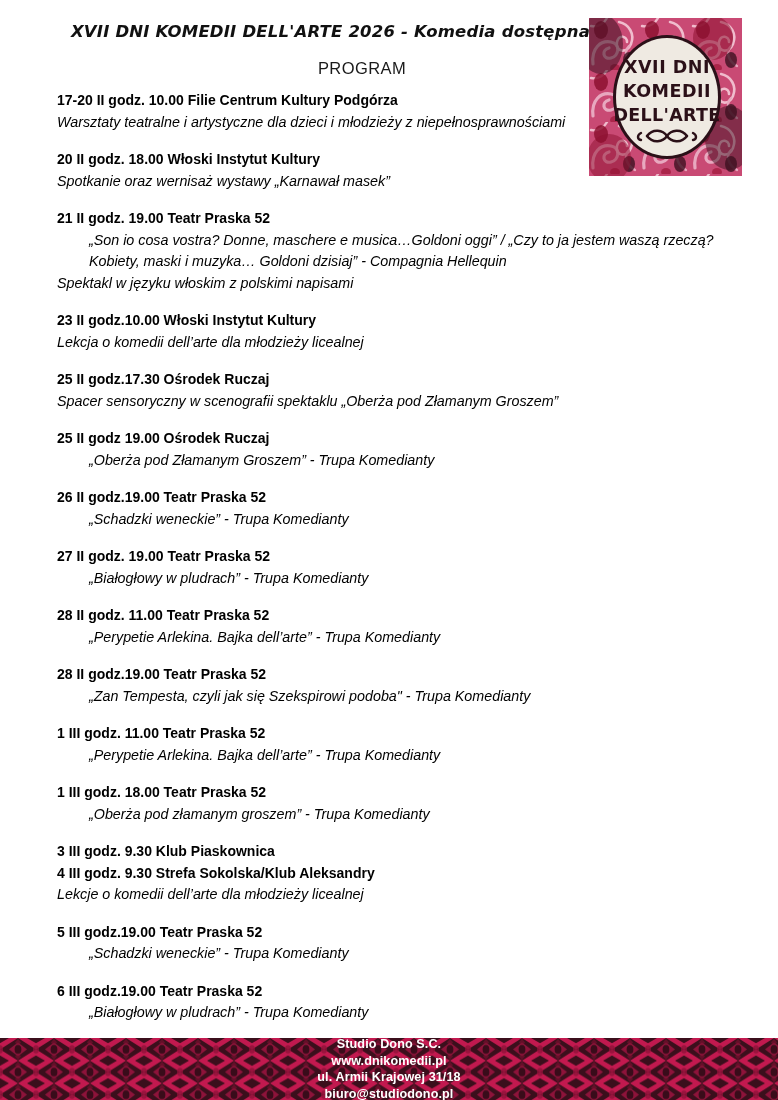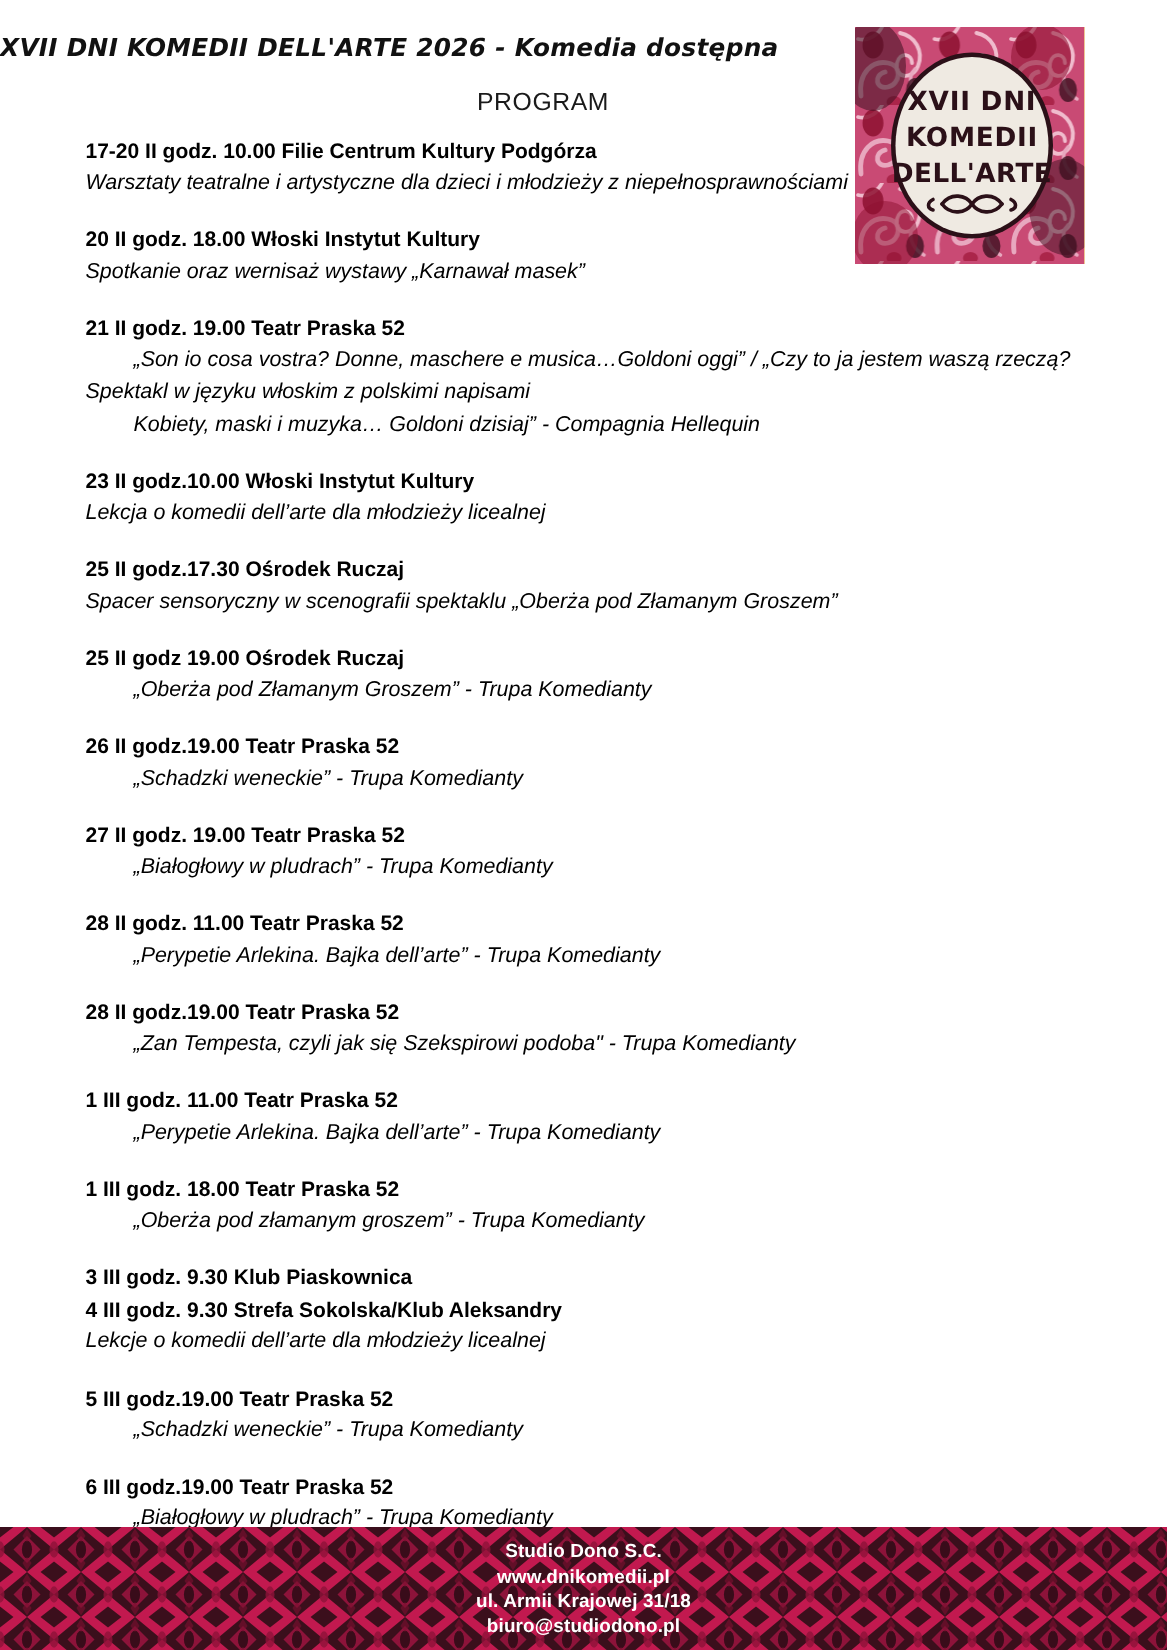--- a/index.html
+++ b/index.html
@@ -28,21 +28,21 @@
   .header {
     position: relative;
     height: 90px;
   }
 
   .doc-title {
     position: absolute;
     left: 0;
     top: 22px;
     width: 590px;
-    text-align: left;
+    text-align: right;
     font-family: "DejaVu Sans", sans-serif;
     font-style: italic;
     font-weight: 700;
     font-size: 16.5px;
     letter-spacing: 0.2px;
     color: #111111;
     white-space: nowrap;
   }
 
   .program-heading {
@@ -54,21 +54,21 @@
     font-family: "Liberation Sans", sans-serif;
     font-weight: 400;
     font-size: 16.5px;
     letter-spacing: 0.4px;
     color: #1a1a1a;
   }
 
   
   .logo {
     position: absolute;
-    left: 570px;
+    left: 589px;
     top: 18px;
     width: 153px;
     height: 158px;
     overflow: hidden;
     background: #fde047;
   }
   .logo svg { display: block; width: 100%; height: 100%; }
 
   
   .program {
@@ -105,21 +105,21 @@
     font-style: italic;
     margin-left: 32px;
   }
 
   
   .footer {
     position: absolute;
     left: 0;
     bottom: 0;
     width: 778px;
-    height: 82px;
+    height: 62px;
     overflow: hidden;
     background: #8d1030;
   }
   .footer-bg {
     position: absolute;
     inset: 0;
     width: 100%;
     height: 100%;
   }
   .footer-text {
@@ -199,22 +199,22 @@
         <div class="entry-heading">17-20 II godz. 10.00 Filie Centrum Kultury Podgórza</div>
         <div class="entry-line">Warsztaty teatralne i artystyczne dla dzieci i młodzieży z niepełnosprawnościami</div>
       </div>
       <div class="entry">
         <div class="entry-heading">20 II godz. 18.00 Włoski Instytut Kultury</div>
         <div class="entry-line">Spotkanie oraz wernisaż wystawy „Karnawał masek”</div>
       </div>
       <div class="entry">
         <div class="entry-heading">21 II godz. 19.00 Teatr Praska 52</div>
         <div class="entry-line it">„Son io cosa vostra? Donne, maschere e musica…Goldoni oggi” / „Czy to ja jestem waszą rzeczą?</div>
+        <div class="entry-line it">Kobiety, maski i muzyka… Goldoni dzisiaj” - Compagnia Hellequin</div>
         <div class="entry-line">Spektakl w języku włoskim z polskimi napisami</div>
-        <div class="entry-line it">Kobiety, maski i muzyka… Goldoni dzisiaj” - Compagnia Hellequin</div>
       </div>
       <div class="entry">
         <div class="entry-heading">23 II godz.10.00 Włoski Instytut Kultury</div>
         <div class="entry-line">Lekcja o komedii dell’arte dla młodzieży licealnej</div>
       </div>
       <div class="entry">
         <div class="entry-heading">25 II godz.17.30 Ośrodek Ruczaj</div>
         <div class="entry-line">Spacer sensoryczny w scenografii spektaklu „Oberża pod Złamanym Groszem”</div>
       </div>
       <div class="entry">

